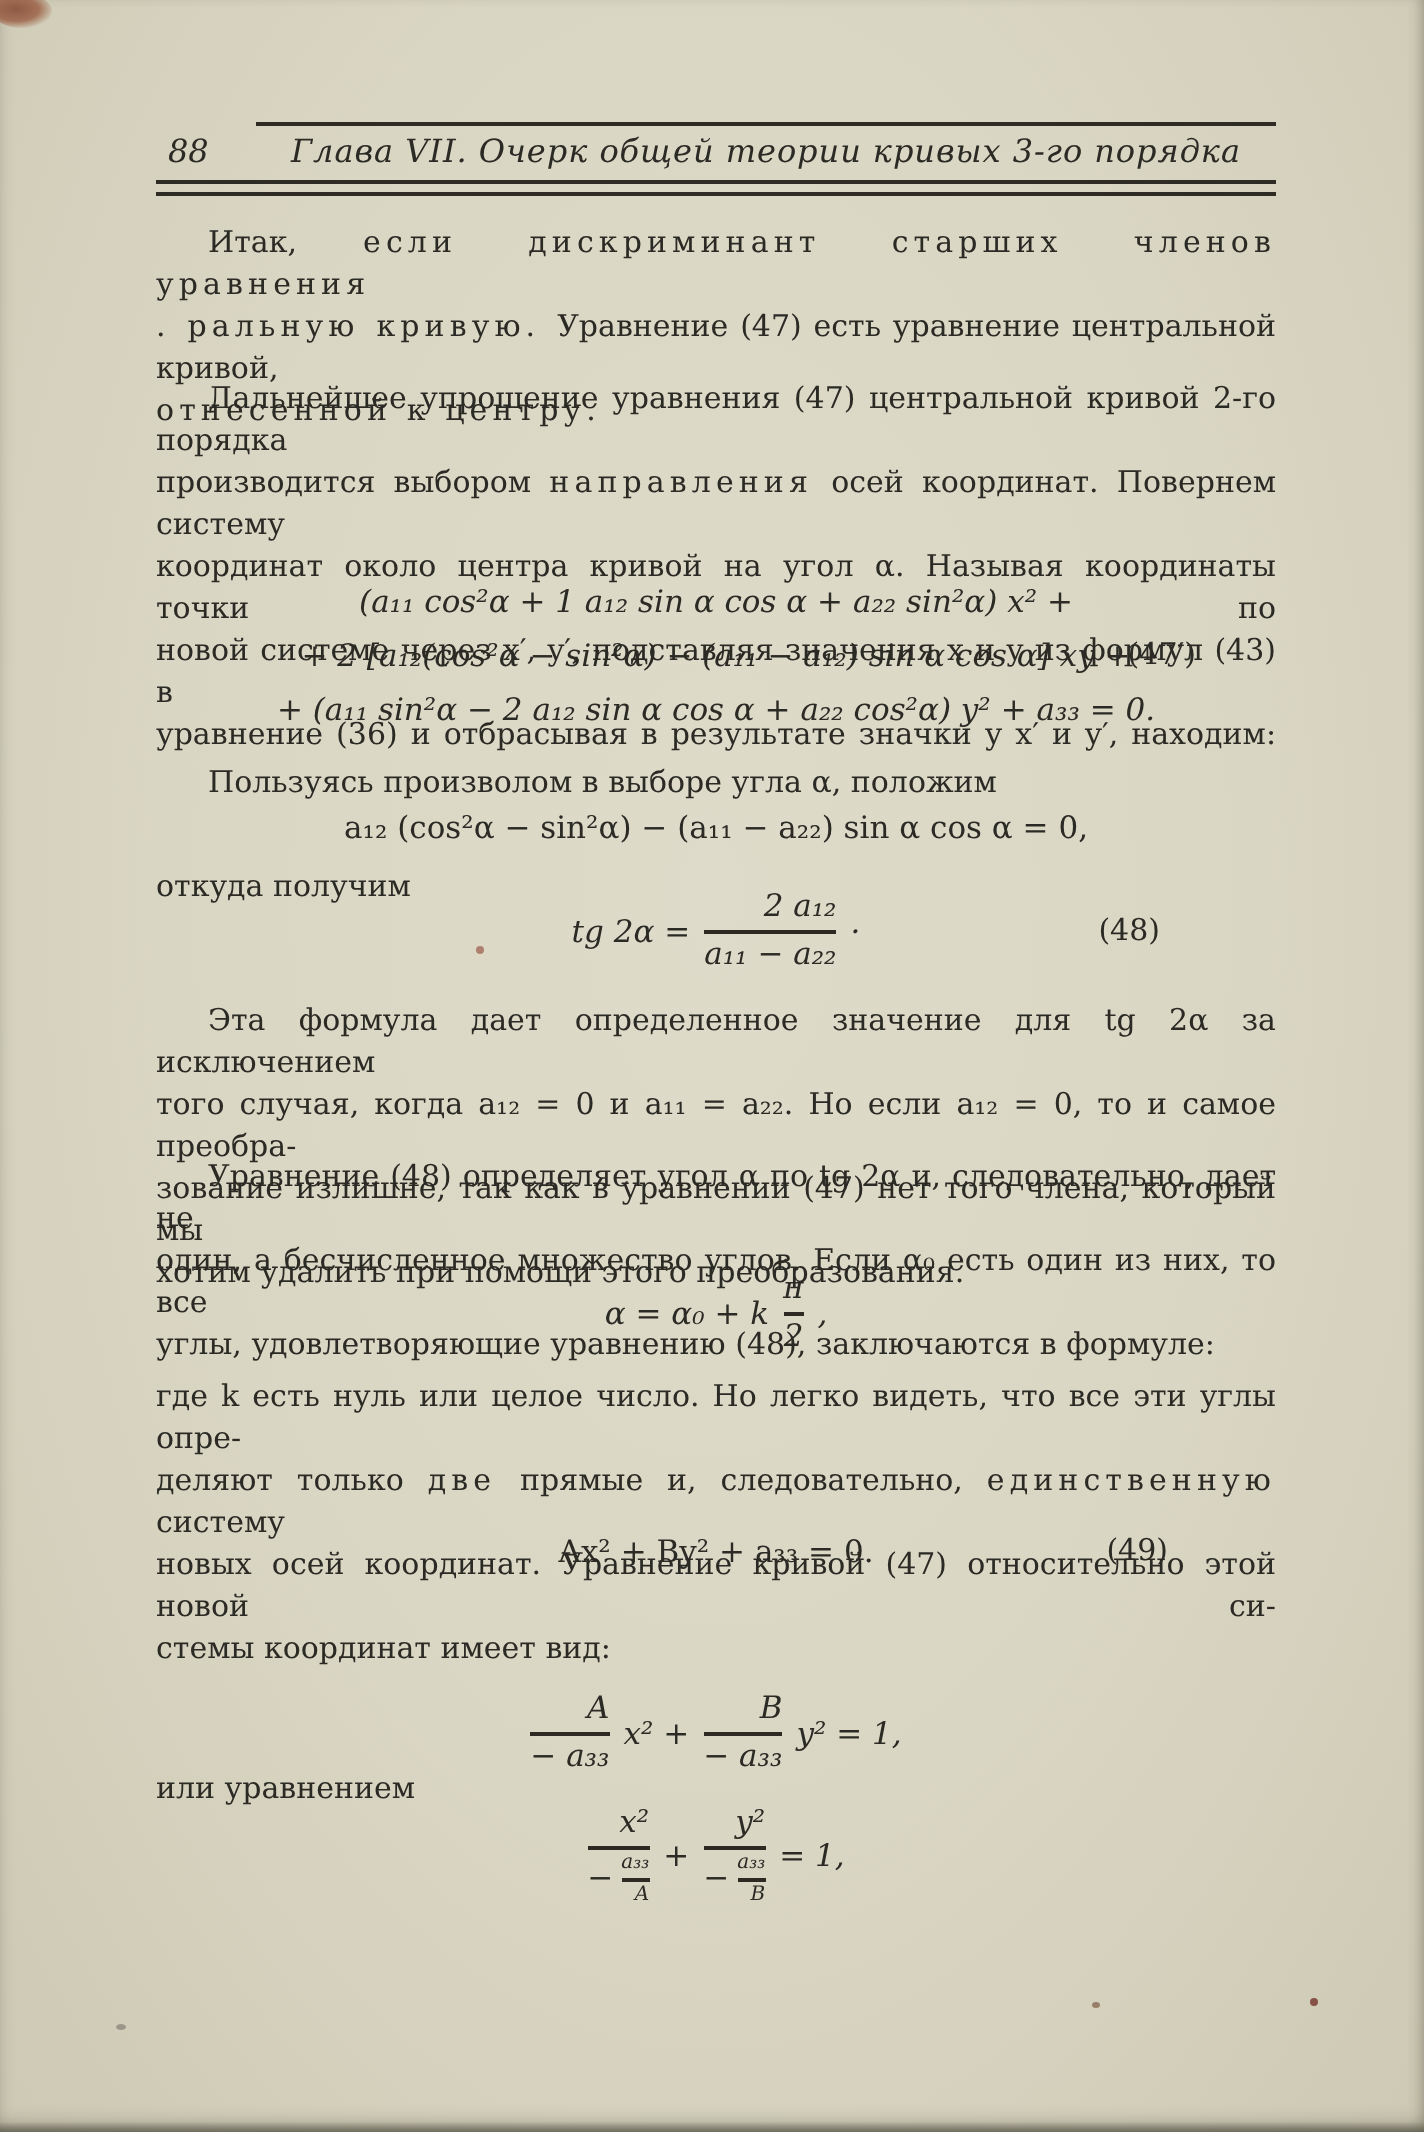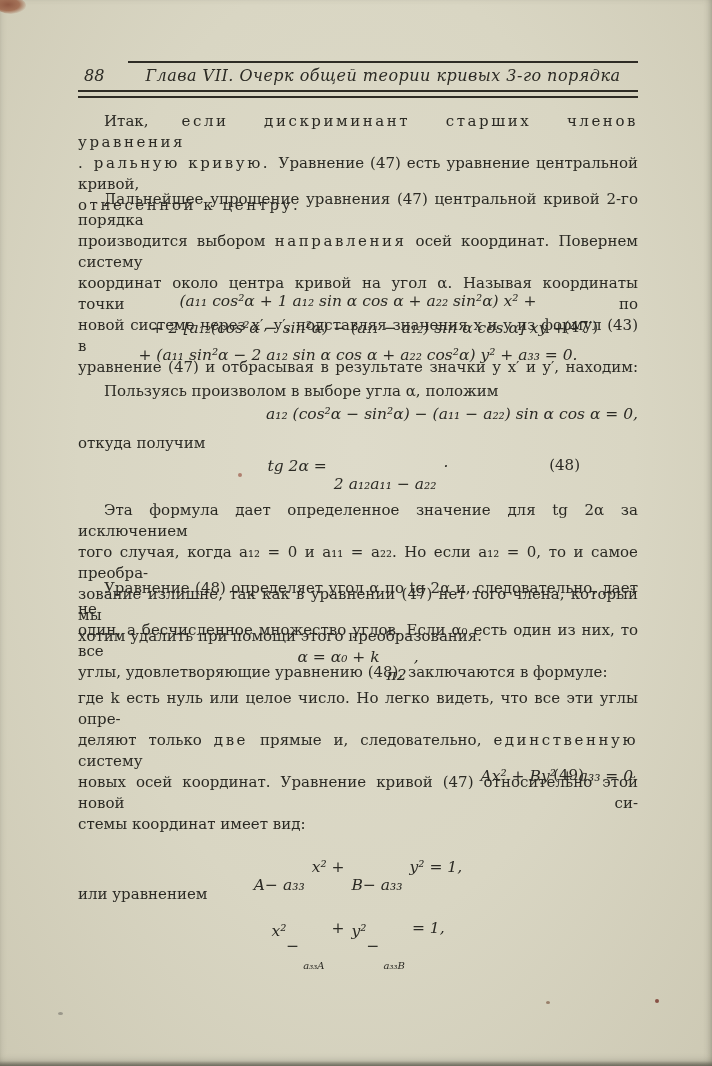--- a/index.html
+++ b/index.html
@@ -15,23 +15,23 @@
   .endp { text-align-last:left; }
   .ind { text-indent:26px; }
   .sp { letter-spacing:0.17em; }
   .pagenum { left:84px; top:66px; font-size:16px; font-style:italic;text-align:right; }
   .htitle { left:132px; right:78px; top:66px; text-align:center; font-size:16px; font-style:italic; letter-spacing:0.03em; }
   .hrule { background:#2e2c25; }
   .rule-top { left:128px; top:61px; width:510px; height:2px; }
   .rule-d1 { left:78px; top:90px; width:560px; height:2px; }
   .rule-d2 { left:78px; top:96px; width:560px; height:2px; }
   .eqline { font-size:15.5px; line-height:27px; text-align:center; font-style:italic; }
-  .eqsingle { font-size:15.5px; line-height:21px; text-align:right; font-style:italic; }
+  .eqsingle { font-size:15.5px; line-height:21px; text-align:center; }
   .eqflex { display:flex; justify-content:center; align-items:center; font-style:italic; font-size:15.5px; gap:7px; }
-  .frac { display:inline-flex; flex-direction:row; align-items:flex-start; line-height:1.25;margin-top:38px; }
+  .frac { display:inline-flex; flex-direction:column; align-items:flex-end; line-height:1.25; }
   .fbar { align-self:stretch; height:1.5px; background:#2c2a23; margin:1.5px 0; }
   .den-row { display:inline-flex; align-items:center; gap:4px; }
   .frac.inner { font-size:10px; line-height:1.15; }
   .eqnum { position:absolute; font-size:15px; font-style:normal; }
   .stain-tl { left:-4px; top:-3px; width:30px; height:17px; border-radius:50%;
     background: radial-gradient(ellipse at 40% 45%, #84452f 0%, #9c6247 45%, rgba(156,98,71,0) 75%); opacity:.85; }
   .speck { border-radius:50%; }
   .bottom-edge { left:0; right:0; bottom:0; height:5px;
     background: linear-gradient(rgba(90,88,75,0), rgba(90,88,75,.65)); }
 </style>
@@ -56,21 +56,21 @@
     <div class="ln ind"><span>Итак, </span><span class="sp">если дискриминант старших членов уравнения</span></div>
     <div class="ln"><span class="sp">. ральную кривую. </span><span>Уравнение (47) есть уравнение центральной кривой,</span></div>
     <div class="ln sp endp">отнесенной к центру.</div>
   </div>
 
   <div class="abs col" style="top:189px">
     <div class="ln ind">Дальнейшее упрощение уравнения (47) центральной кривой 2-го порядка</div>
     <div class="ln"><span>производится выбором </span><span class="sp">направления</span><span> осей координат. Повернем систему</span></div>
     <div class="ln">координат около центра кривой на угол α. Называя координаты точки по</div>
     <div class="ln">новой системе через x′, y′, подставляя значения x и y из формул (43) в</div>
-    <div class="ln">уравнение (47) и отбрасывая в результате значки у x′ и y′, находим:</div>
+    <div class="ln">уравнение (36) и отбрасывая в результате значки у x′ и y′, находим:</div>
   </div>
 
   <div class="abs col" style="top:288px">
     <div class="eqline">(a₁₁ cos²α + 1 a₁₂ sin α cos α + a₂₂ sin²α) x² +</div>
     <div class="eqline">+ 2 [a₁₂(cos²α − sin²α) − (a₁₁ − a₁₂) sin α cos α] xy +</div>
     <div class="eqline">+ (a₁₁ sin²α − 2 a₁₂ sin α cos α + a₂₂ cos²α) y² + a₃₃ = 0.</div>
   </div>
   <div class="abs eqnum" style="right:114px;top:318px">(47′)</div>
 
   <div class="abs col" style="top:381px">

